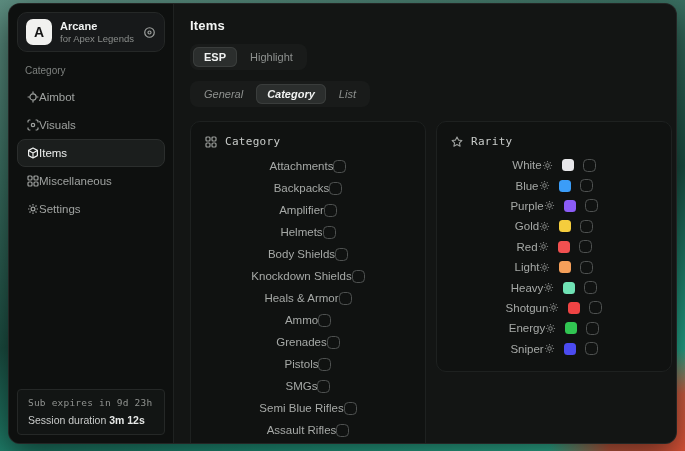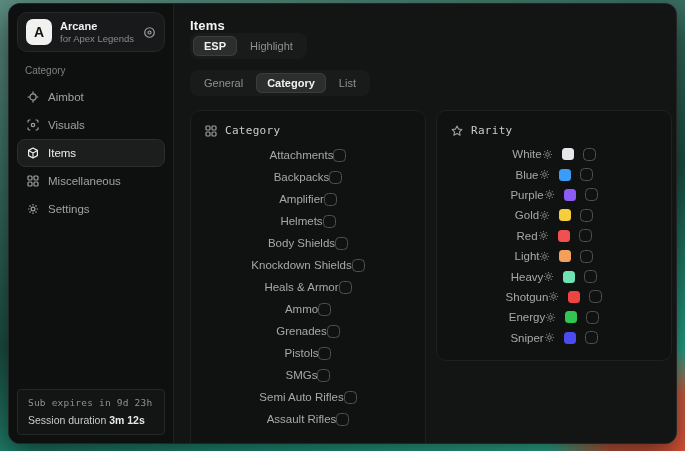--- a/index.html
+++ b/index.html
@@ -31,42 +31,42 @@
     color: #161616; font-weight: bold; font-size: 14px;
     display: flex; align-items: center; justify-content: center; flex-shrink: 0;
   }
   .brand-text { flex: 1; min-width: 0; }
   .brand-title { color: #f0f2f1; font-size: 11px; font-weight: bold; line-height: 13px; }
   .brand-sub { color: #8b8e8c; font-size: 9.5px; line-height: 12px; }
   .brand-action { color: #9da09e; display: flex; align-items: center; }
   .section-label { color: #7d807e; font-size: 10px; margin: 13px 8px 7px; }
   .nav { display: flex; flex-direction: column; gap: 0; }
   .nav-item {
-    display: flex; align-items: center; gap: 9px; height: 28px;
+    display: flex; align-items: center; height: 28px;
     padding: 0 9px; border-radius: 8px; color: #9fa2a0; font-size: 11.5px;
     border: 1px solid transparent; cursor: default;
   }
   .nav-item.active { background: #1b1e1d; border-color: #2b2e2d; color: #eceeed; }
   .nav-item .ic { display: flex; align-items: center; flex-shrink: 0; }
   .session-box {
     margin-top: auto; border: 1px solid #252827; background: #121514;
     border-radius: 4px; padding: 7px 10px 8px;
   }
   .session-line1 { font-family: "DejaVu Sans Mono", monospace; color: #8f928f; font-size: 9.5px; letter-spacing: .2px; }
   .session-line2 { margin-top: 6px; font-size: 10.5px; color: #c9cbca; }
   .session-line2 b { color: #e6e8e7; font-weight: bold; }
   
   .main { flex: 1; padding: 14px 16px; display: flex; flex-direction: column; }
   .page-title { color: #f2f4f3; font-size: 13px; font-weight: bold; letter-spacing: .2px; }
   .seg-group {
     display: inline-flex; align-self: flex-start; align-items: center;
     background: #191b1a; border-radius: 8px; padding: 3px; gap: 2px;
   }
-  .seg-group.mode { margin-top: 0; }
-  .seg-group.view { margin-top: 11px; }
+  .seg-group.mode { margin-top: 11px; }
+  .seg-group.view { margin-top: 11px; font-style: italic; }
   .seg {
     padding: 4px 11px; border-radius: 6px; font-size: 11px; color: #8e918f;
     cursor: default; white-space: nowrap;
   }
   .seg.active { background: #2b2e2d; color: #f0f2f1; font-weight: bold; box-shadow: inset 0 0 0 1px #3a3d3c; }
   .panels { display: flex; gap: 10px; margin-top: 14px; align-items: flex-start; }
   .panel {
     width: 236px; background: #101211; border: 1px solid #1e2120;
     border-radius: 10px; padding: 10px 14px 12px;
   }
@@ -245,21 +245,21 @@
               <span class="p-label">Pistols</span>
               <span class="checkbox"></span>
             </div>
 
             <div class="p-row">
               <span class="p-label">SMGs</span>
               <span class="checkbox"></span>
             </div>
 
             <div class="p-row">
-              <span class="p-label">Semi Auto Rifles</span>
+              <span class="p-label">Semi Blue Rifles</span>
               <span class="checkbox"></span>
             </div>
 
             <div class="p-row">
               <span class="p-label">Assault Rifles</span>
               <span class="checkbox"></span>
             </div>
 
             <div class="p-row">
               

